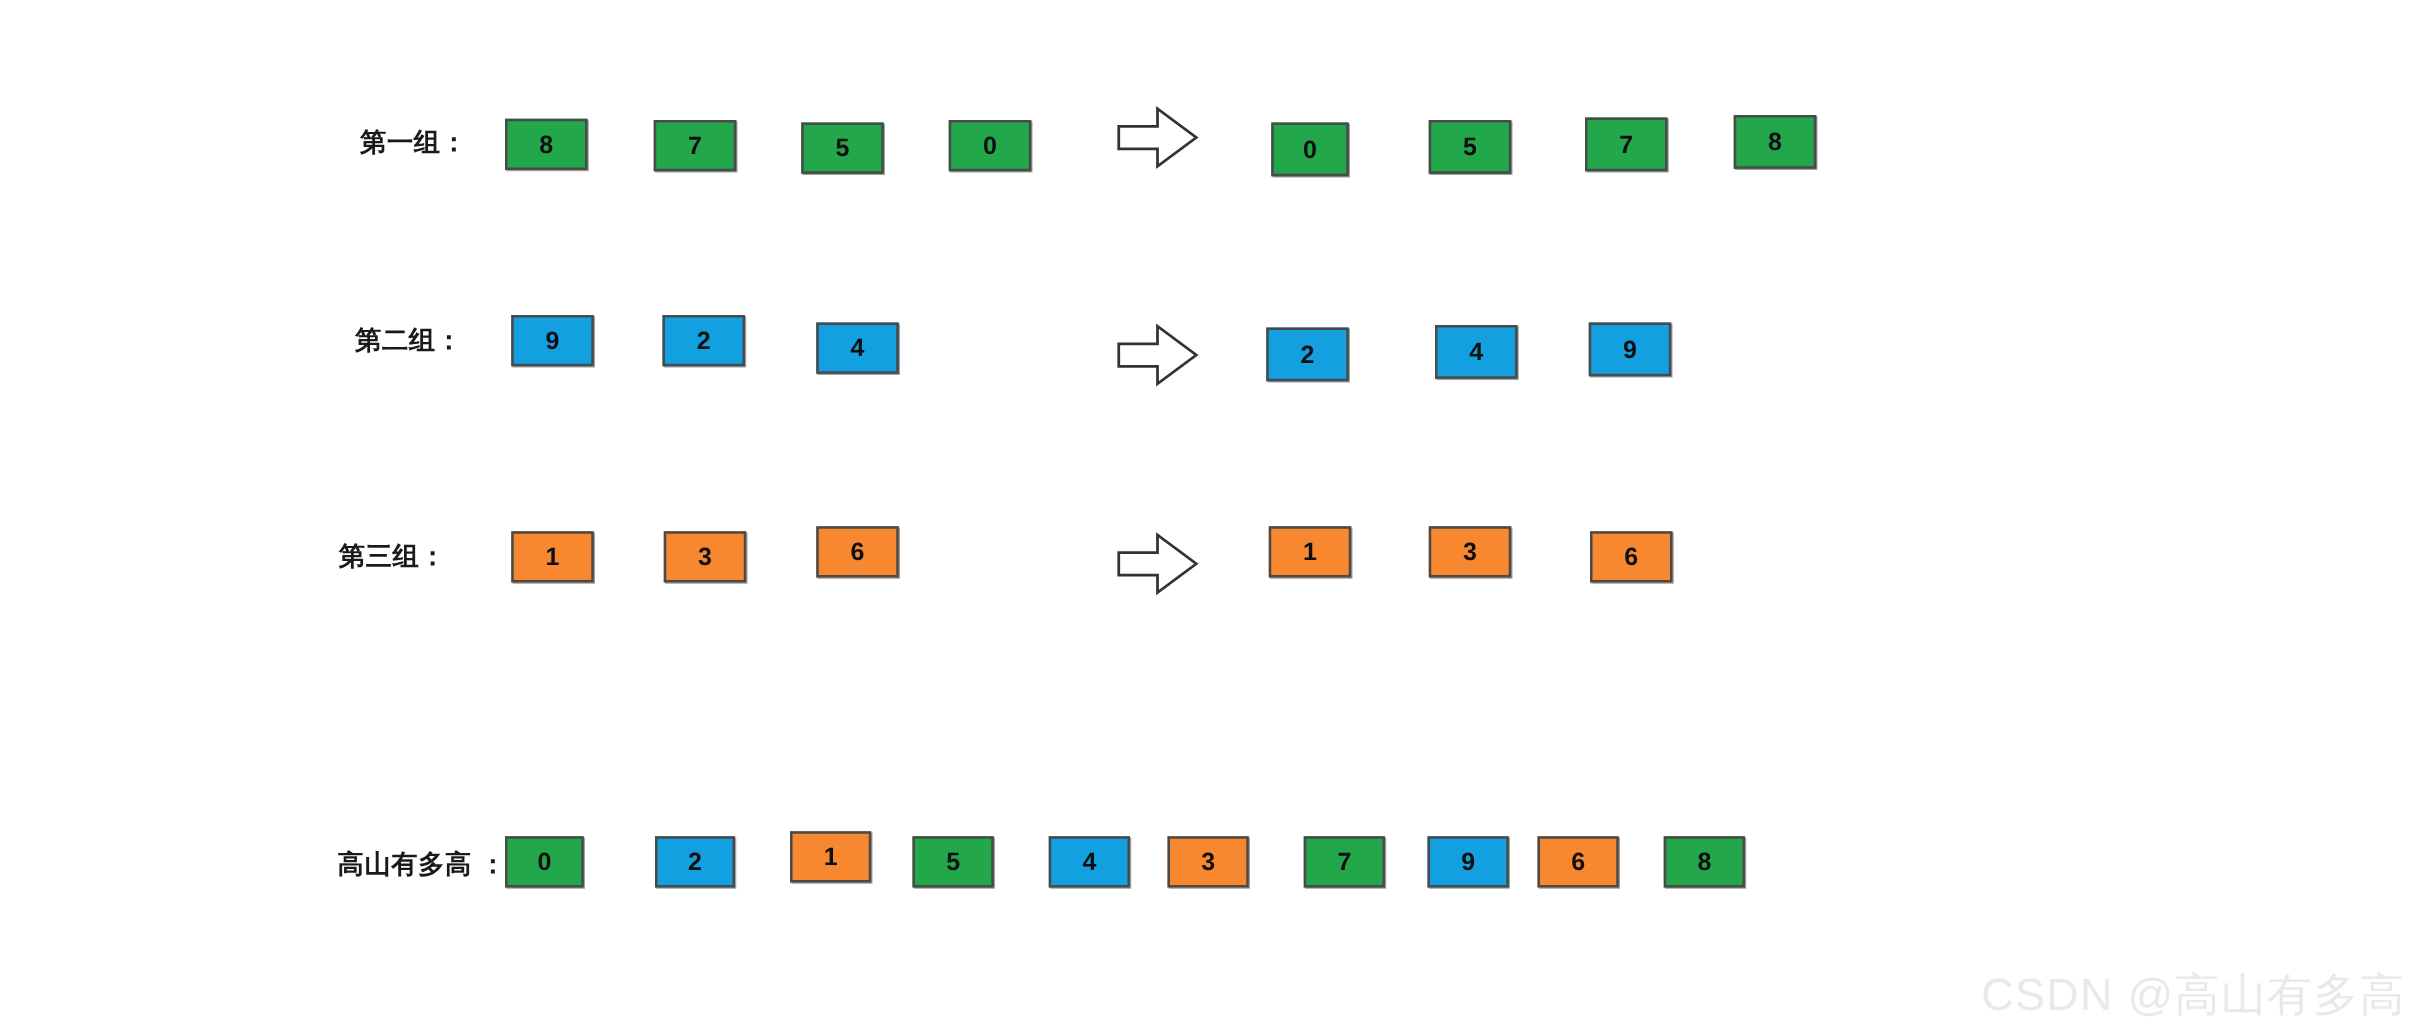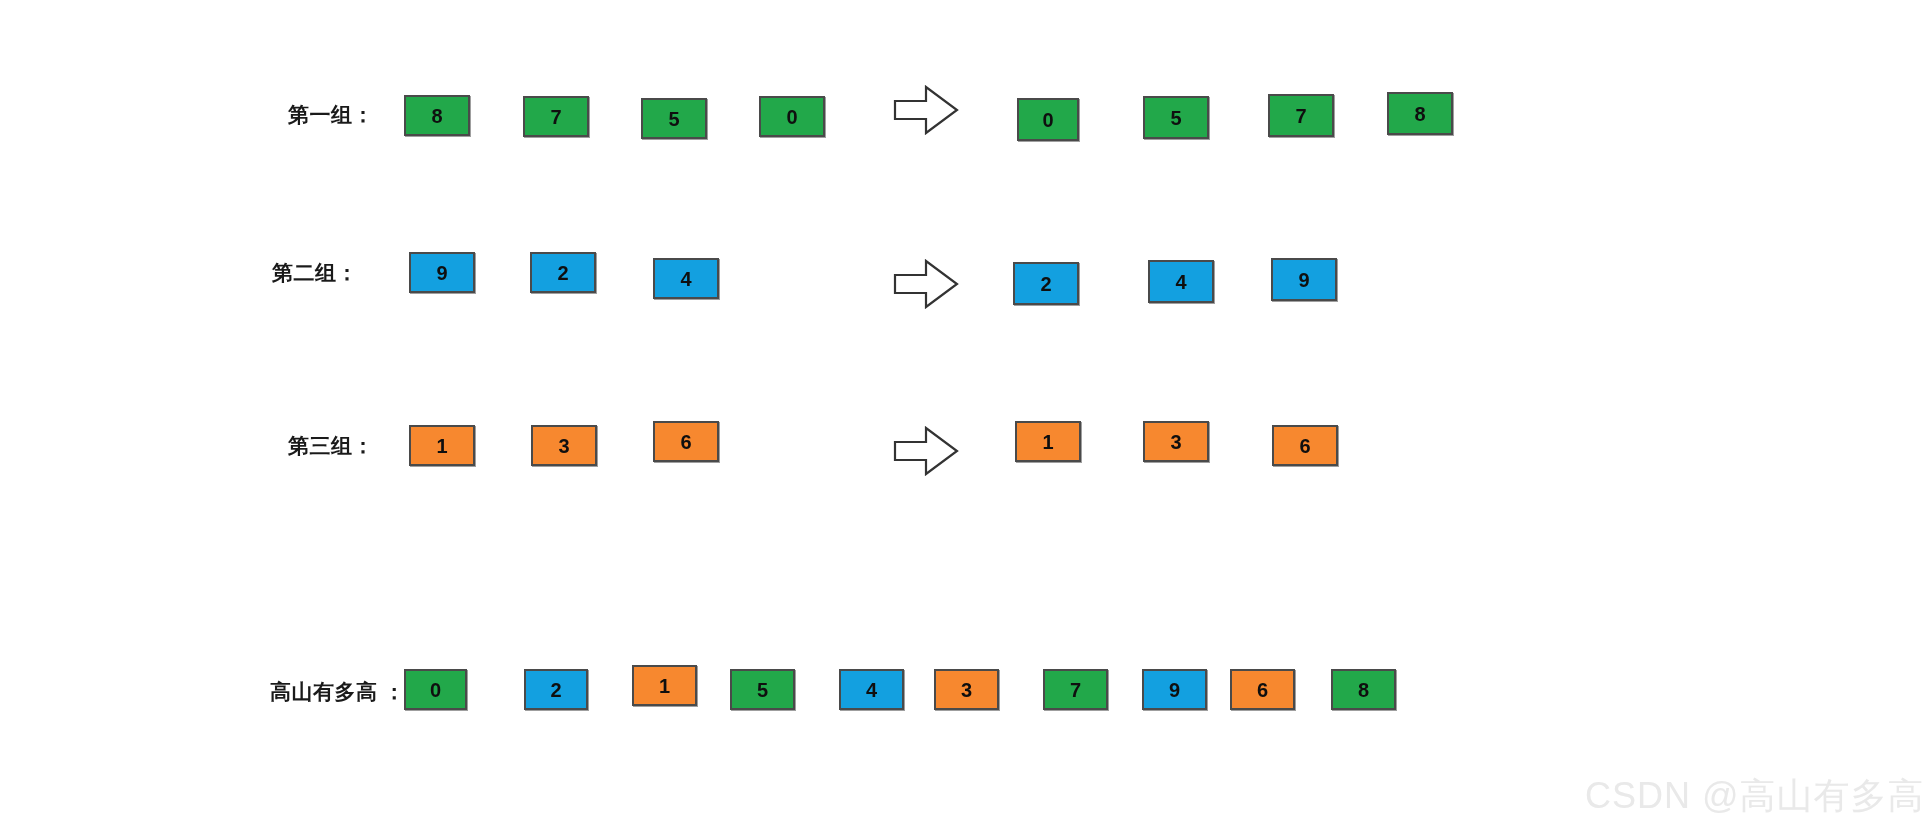--- a/index.html
+++ b/index.html
@@ -68,33 +68,33 @@
     <div class="cell" style="left: 759px; top: 96px; width: 66px; height: 41px; background: rgb(34, 168, 74);">0</div>
     <div class="arrow" style="left: 893px; top: 84px;">
       <svg width="66" height="52" viewBox="0 0 66 52">
         <path d="M2 17 L33 17 L33 3 L64 26 L33 49 L33 35 L2 35 Z" fill="#ffffff" stroke="#333333" stroke-width="2.2" stroke-linejoin="miter"></path>
       </svg>
     </div>
     <div class="cell" style="left: 1017px; top: 98px; width: 62px; height: 43px; background: rgb(34, 168, 74);">0</div>
     <div class="cell" style="left: 1143px; top: 96px; width: 66px; height: 43px; background: rgb(34, 168, 74);">5</div>
     <div class="cell" style="left: 1268px; top: 94px; width: 66px; height: 43px; background: rgb(34, 168, 74);">7</div>
     <div class="cell" style="left: 1387px; top: 92px; width: 66px; height: 43px; background: rgb(34, 168, 74);">8</div>
-    <div class="row-label" style="left: 272px; top: 262px;">第二组：</div>
+    <div class="row-label" style="left: 284px; top: 262px;">第二组：</div>
     <div class="cell" style="left: 409px; top: 252px; width: 66px; height: 41px; background: rgb(19, 160, 224);">9</div>
     <div class="cell" style="left: 530px; top: 252px; width: 66px; height: 41px; background: rgb(19, 160, 224);">2</div>
     <div class="cell" style="left: 653px; top: 258px; width: 66px; height: 41px; background: rgb(19, 160, 224);">4</div>
     <div class="arrow" style="left: 893px; top: 258px;">
       <svg width="66" height="52" viewBox="0 0 66 52">
         <path d="M2 17 L33 17 L33 3 L64 26 L33 49 L33 35 L2 35 Z" fill="#ffffff" stroke="#333333" stroke-width="2.2" stroke-linejoin="miter"></path>
       </svg>
     </div>
     <div class="cell" style="left: 1013px; top: 262px; width: 66px; height: 43px; background: rgb(19, 160, 224);">2</div>
     <div class="cell" style="left: 1148px; top: 260px; width: 66px; height: 43px; background: rgb(19, 160, 224);">4</div>
     <div class="cell" style="left: 1271px; top: 258px; width: 66px; height: 43px; background: rgb(19, 160, 224);">9</div>
-    <div class="row-label" style="left: 288px; top: 435px;">第三组：</div>
+    <div class="row-label" style="left: 271px; top: 435px;">第三组：</div>
     <div class="cell" style="left: 409px; top: 425px; width: 66px; height: 41px; background: rgb(247, 136, 47);">1</div>
     <div class="cell" style="left: 531px; top: 425px; width: 66px; height: 41px; background: rgb(247, 136, 47);">3</div>
     <div class="cell" style="left: 653px; top: 421px; width: 66px; height: 41px; background: rgb(247, 136, 47);">6</div>
     <div class="arrow" style="left: 893px; top: 425px;">
       <svg width="66" height="52" viewBox="0 0 66 52">
         <path d="M2 17 L33 17 L33 3 L64 26 L33 49 L33 35 L2 35 Z" fill="#ffffff" stroke="#333333" stroke-width="2.2" stroke-linejoin="miter"></path>
       </svg>
     </div>
     <div class="cell" style="left: 1015px; top: 421px; width: 66px; height: 41px; background: rgb(247, 136, 47);">1</div>
     <div class="cell" style="left: 1143px; top: 421px; width: 66px; height: 41px; background: rgb(247, 136, 47);">3</div>

